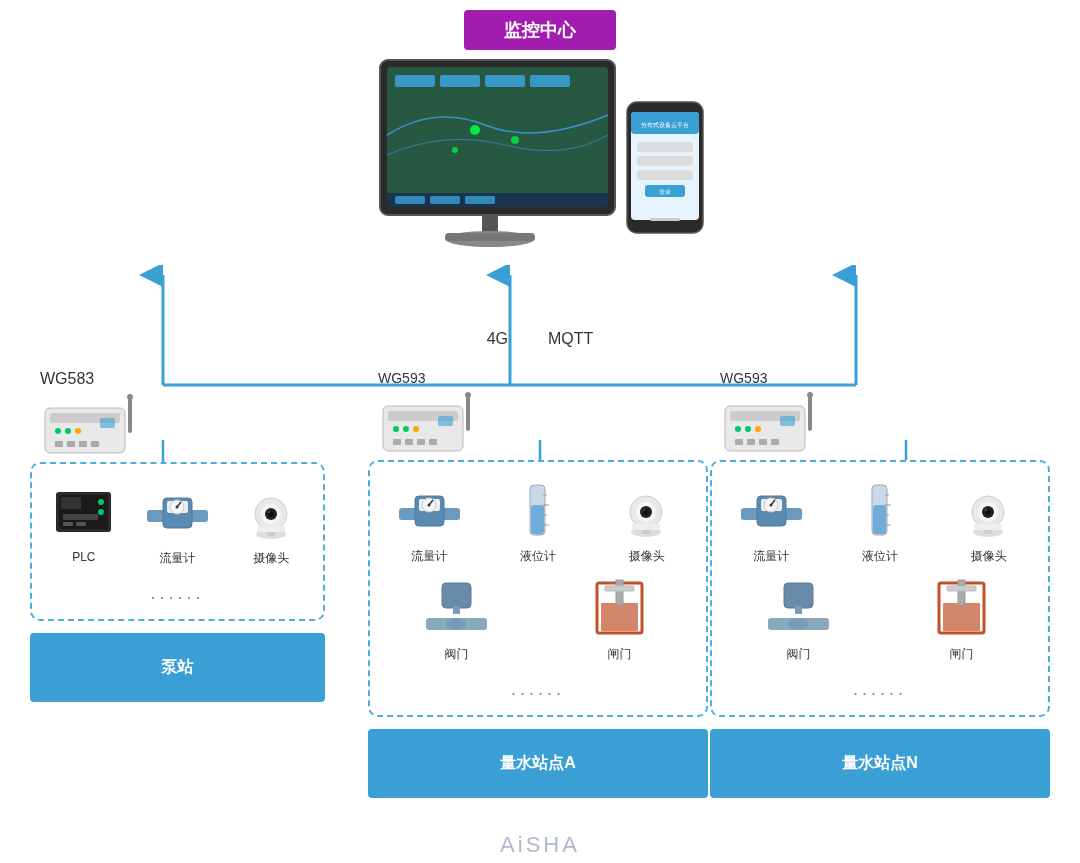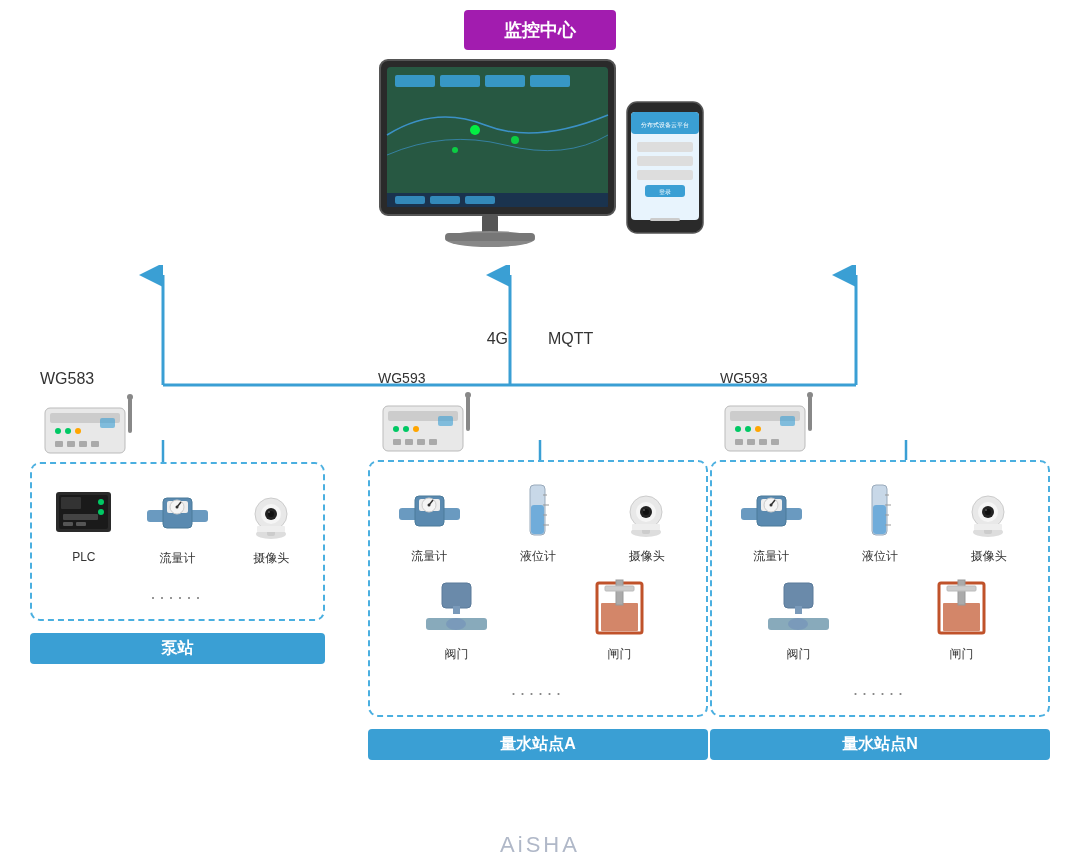--- a/index.html
+++ b/index.html
@@ -98,21 +98,21 @@
       margin-top: 6px;
       width: 100%;
       text-align: center;
     }
 
     
     .station-bottom-label {
       margin-top: 12px;
       background: #3a9fd4;
       color: white;
-      padding: 5px 0;
+      padding: 24px 0;
       width: 100%;
       text-align: center;
       border-radius: 4px;
       font-size: 16px;
       font-weight: bold;
     }
 
     
     .aisha-watermark {
       position: absolute;

